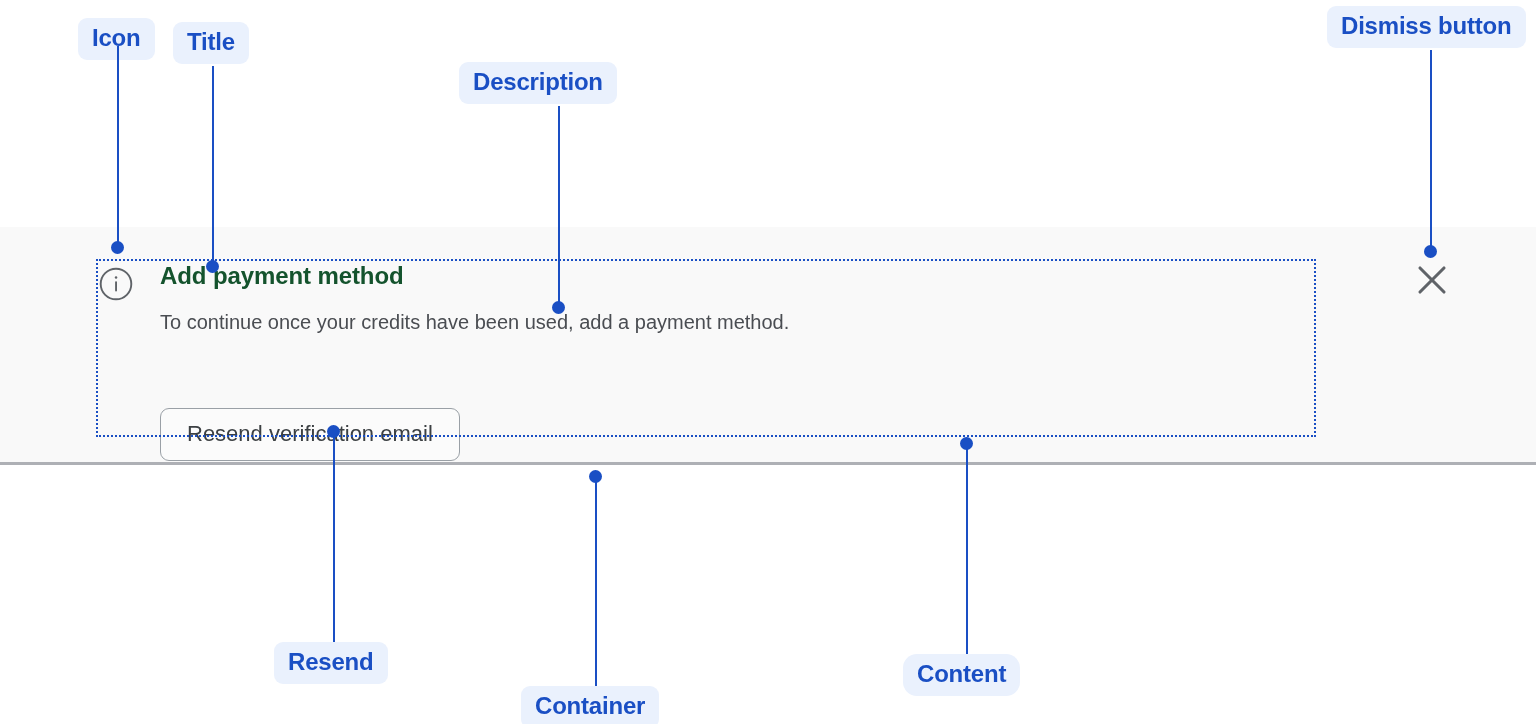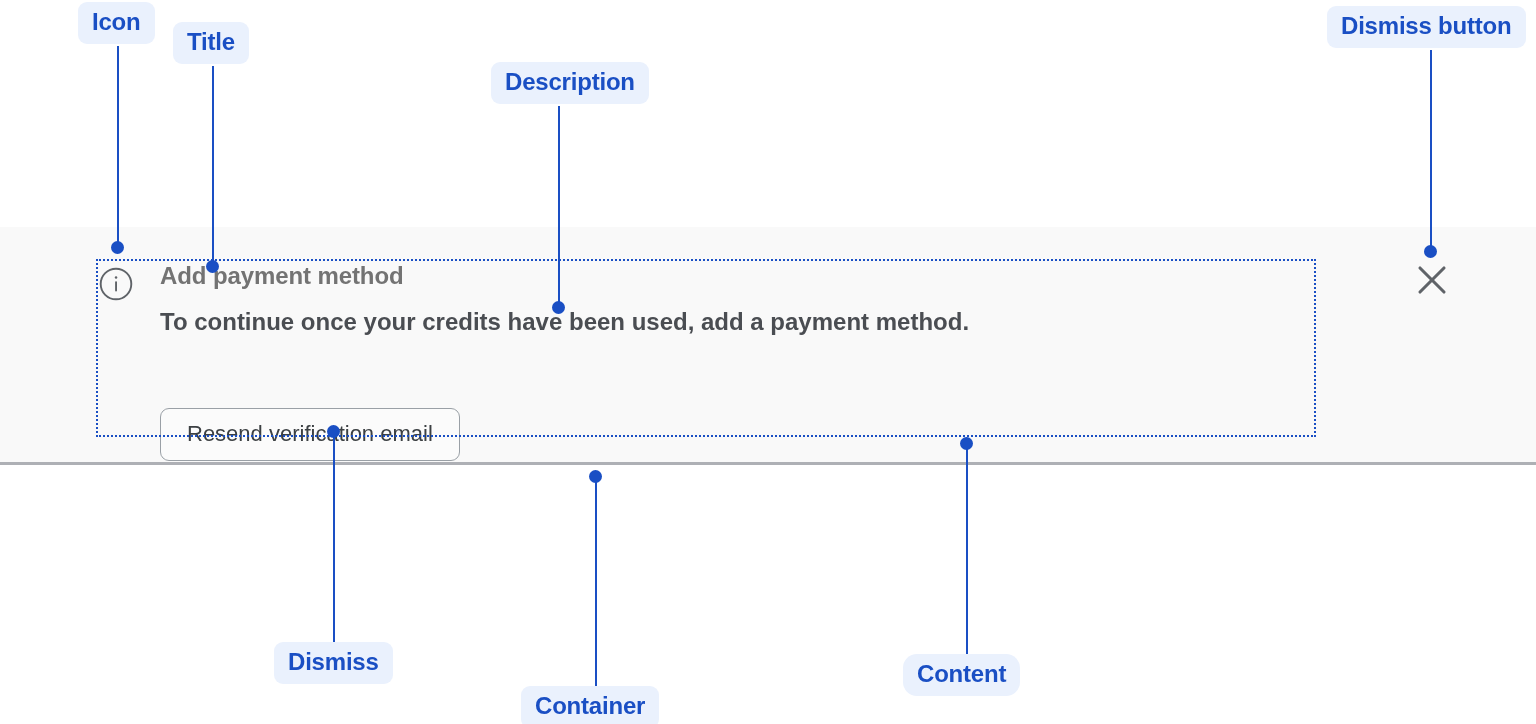--- a/index.html
+++ b/index.html
@@ -47,30 +47,30 @@
   #text-block {
     position: absolute;
     left: 63px;
     top: 0px;
     width: 1150px;
   }
 
   #banner-title {
     font-size: 24px;
     font-weight: bold;
-    color: #737373;
+    color: #14532d;
     letter-spacing: -0.1px;
     line-height: 36px;
     margin: 0;
     white-space: nowrap;
   }
 
   #banner-desc {
-    font-size: 24px;
-    font-weight: bold;
+    font-size: 20px;
+    font-weight: normal;
     color: #4a4d52;
     line-height: 34px;
     margin: 11px 0 0 0;
     white-space: nowrap;
   }
 
   #banner-actions {
     position: absolute;
     left: 63px;
     top: 150px;
@@ -164,37 +164,37 @@
 
 <div id="dismiss-button">
   <svg width="40" height="40" viewBox="0 0 40 40">
     <line x1="8" y1="8" x2="32" y2="32" stroke="#5f6368" stroke-width="3.1" stroke-linecap="round"></line>
     <line x1="32" y1="8" x2="8" y2="32" stroke="#5f6368" stroke-width="3.1" stroke-linecap="round"></line>
   </svg>
 </div>
 
 <div class="anno-box" style="left:96px; top:259px; width:1220px; height:178px;"></div>
 
-<div class="anno-label" style="left:78px; top:2px;text-align:center;">Icon</div>
+<div class="anno-label" style="left:78px; top:18px;text-align:center;">Icon</div>
 <div class="anno-line" style="left:117px; top:46px; height:200px;"></div>
 <div class="anno-dot" style="left:111px; top:241px;"></div>
 
 <div class="anno-label" style="left:173px; top:22px;border-radius:9px;">Title</div>
 <div class="anno-line" style="left:212px; top:66px; height:198px;"></div>
 <div class="anno-dot" style="left:206px; top:260px;"></div>
 
-<div class="anno-label" style="left:491px; top:62px;">Description</div>
+<div class="anno-label" style="left:459px; top:62px;">Description</div>
 <div class="anno-line" style="left:558px; top:106px; height:200px;"></div>
 <div class="anno-dot" style="left:552px; top:301px;"></div>
 
 <div class="anno-label" style="left:1327px; top:6px;text-align:right;">Dismiss button</div>
 <div class="anno-line" style="left:1430px; top:50px; height:200px;"></div>
 <div class="anno-dot" style="left:1424px; top:245px;"></div>
 
-<div class="anno-label" style="left:274px; top:642px;">Dismiss</div>
+<div class="anno-label" style="left:274px; top:642px;">Resend</div>
 <div class="anno-line" style="left:333px; top:436px; height:206px;"></div>
 <div class="anno-dot" style="left:327px; top:425px;"></div>
 
 <div class="anno-label" style="left:521px; top:686px;">Container</div>
 <div class="anno-line" style="left:595px; top:478px; height:208px;"></div>
 <div class="anno-dot" style="left:589px; top:470px;"></div>
 
 <div class="anno-label" style="left:903px; top:654px;border-radius:14px;">Content</div>
 <div class="anno-line" style="left:966px; top:444px; height:210px;"></div>
 <div class="anno-dot" style="left:960px; top:437px;"></div>

